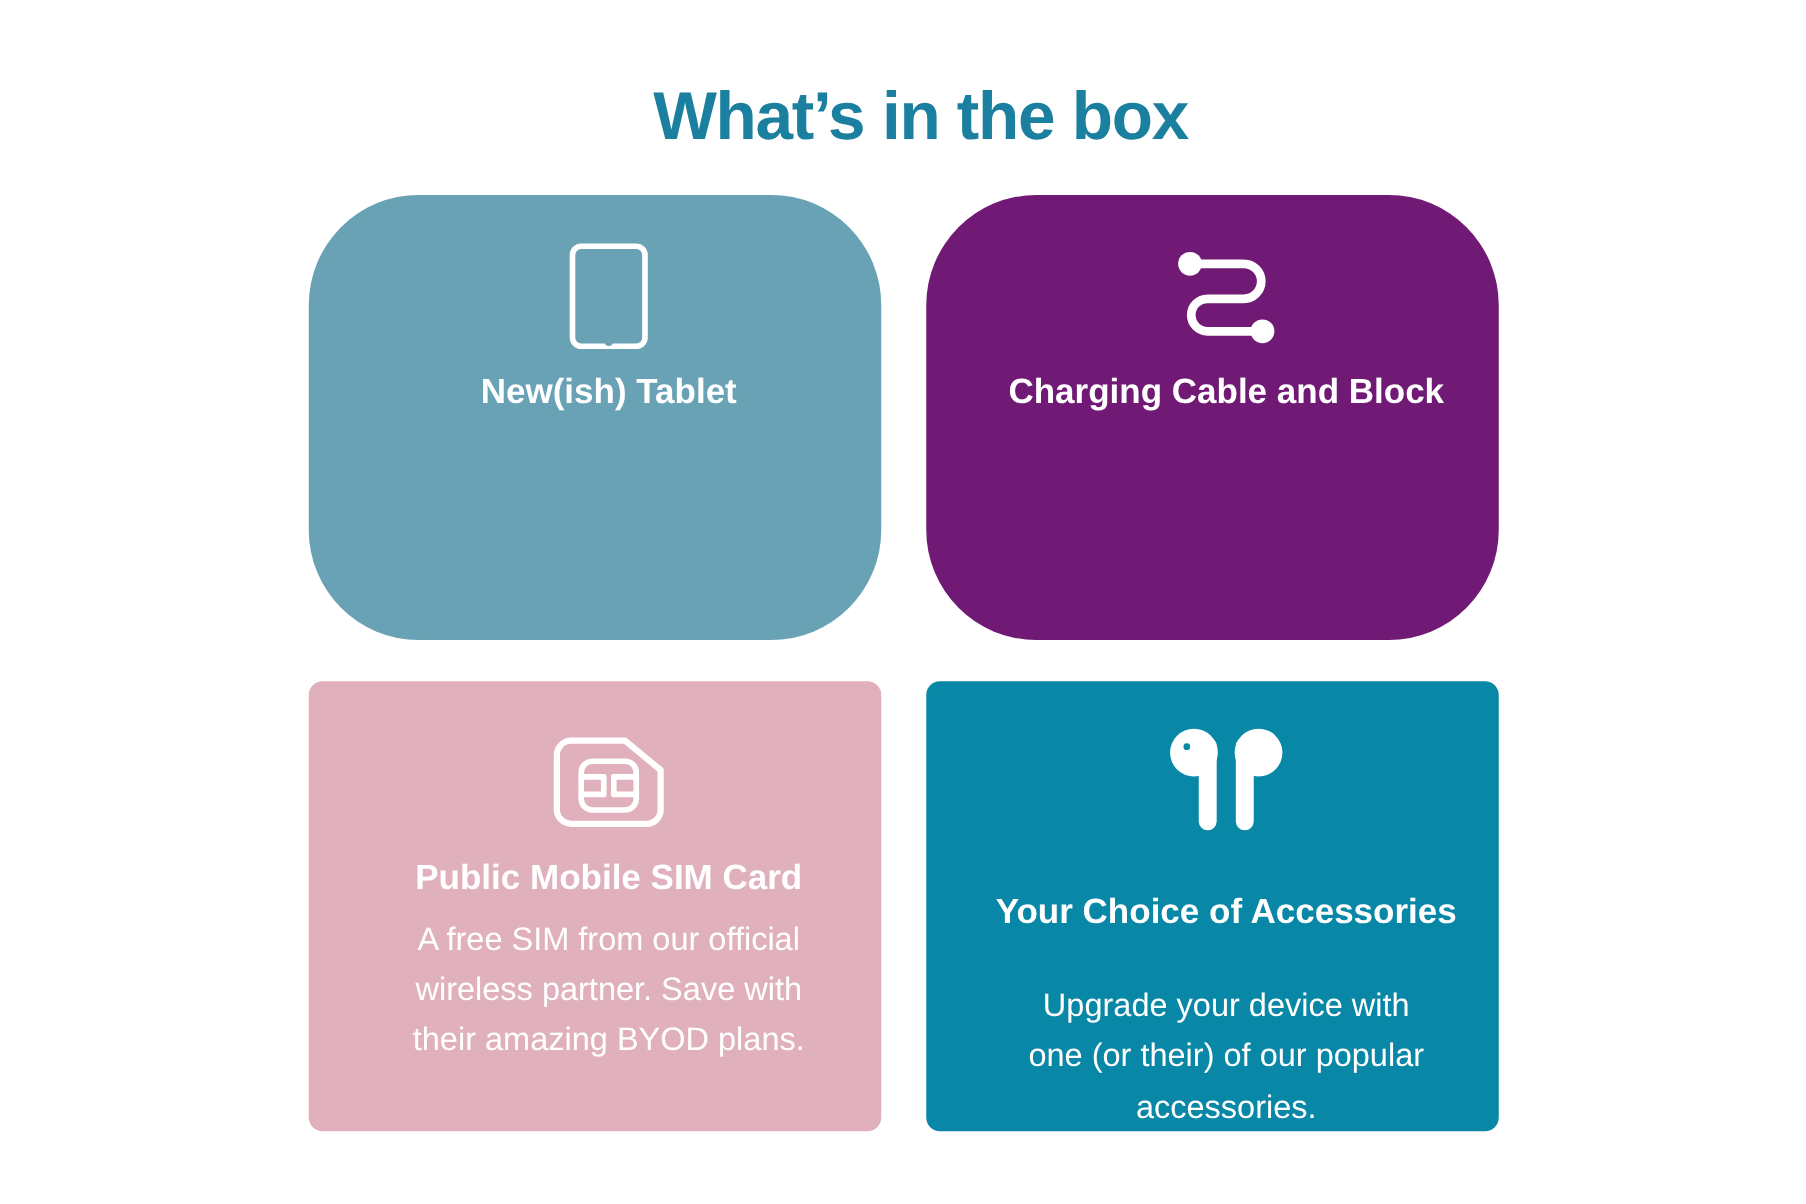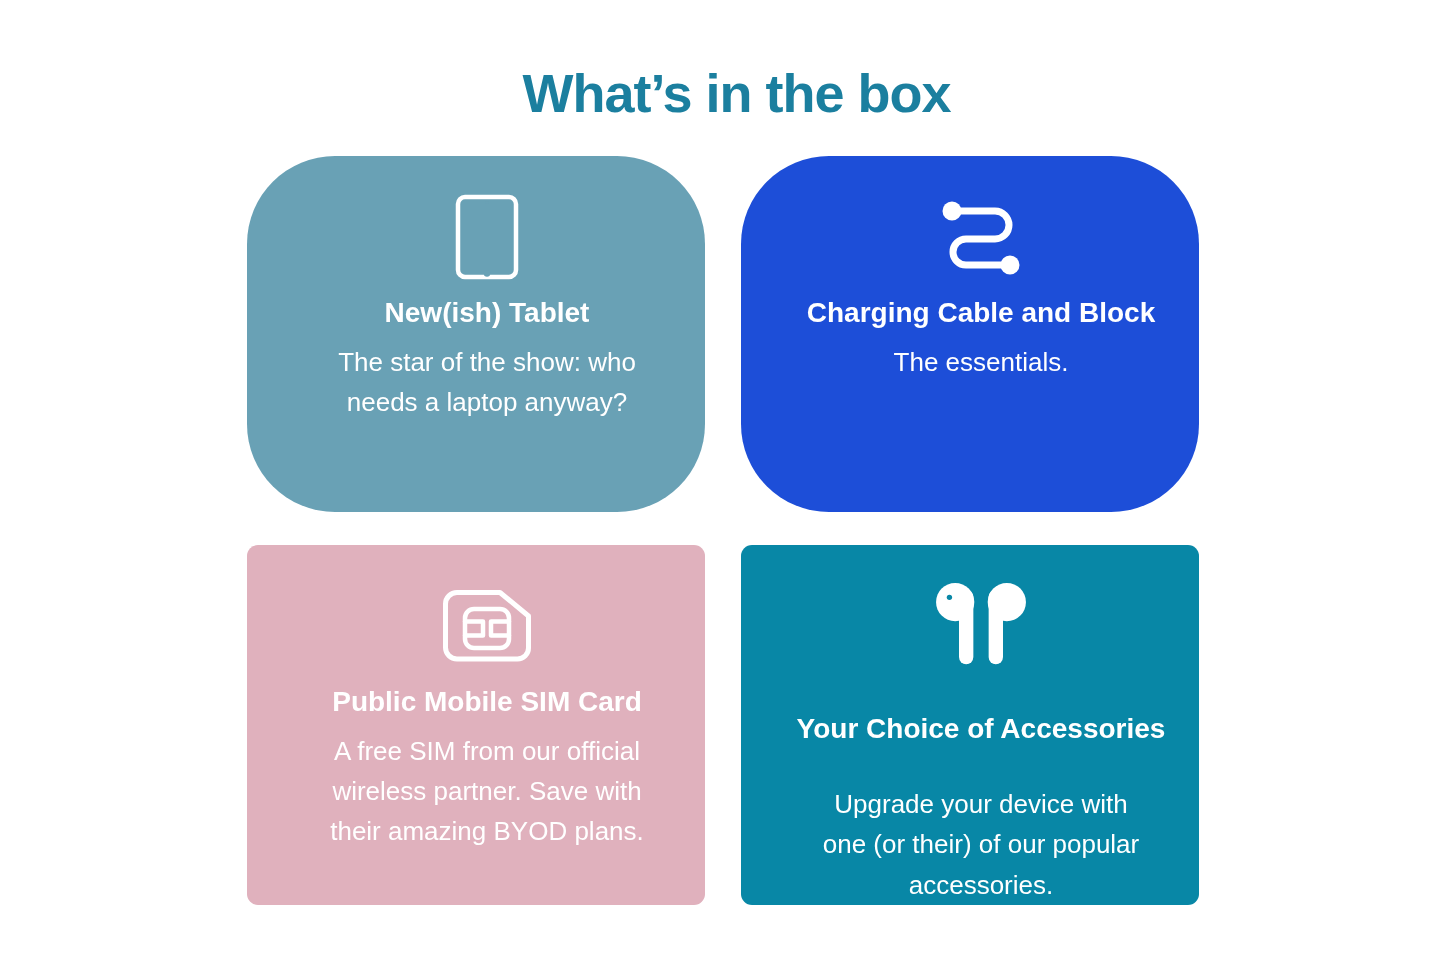--- a/index.html
+++ b/index.html
@@ -70,34 +70,31 @@
 
   <div class="card row1 col1" style="background-color: rgb(105, 161, 181);">
     <div class="card-icon-wrap">
       <svg width="64" height="86" viewBox="0 0 64 86" aria-hidden="true">
         <rect x="3" y="3" width="58" height="80" rx="7" fill="none" stroke="currentColor" stroke-width="4.5"></rect>
         <circle cx="32" cy="8.5" r="1.6" fill="#69a1b5"></circle>
         <circle cx="32" cy="79.5" r="3.2" fill="#69a1b5"></circle>
       </svg>
     </div>
     <div class="card-title">New(ish) Tablet</div>
-    <div class="card-body">The star of the show: who
-needs a laptop anyway?</div>
   </div>
 
-  <div class="card row1 col2" style="background-color: #1d4ed8;">
+  <div class="card row1 col2" style="background-color: #701a75;">
     <div class="card-icon-wrap">
       <svg width="98" height="80" viewBox="0 0 98 80" aria-hidden="true">
         <path d="M 20 14 L 63 14 A 14 14 0 0 1 63 42 L 34 42 A 13 13 0 0 0 34 68 L 78 68" fill="none" stroke="currentColor" stroke-width="7" stroke-linecap="round"></path>
         <circle cx="20" cy="14" r="9.5" fill="currentColor"></circle>
         <circle cx="78" cy="68" r="9.5" fill="currentColor"></circle>
       </svg>
     </div>
     <div class="card-title">Charging Cable and Block</div>
-    <div class="card-body">The essentials.</div>
   </div>
 
   <div class="card row2 col1" style="background-color: rgb(224, 177, 189);">
     <div class="card-icon-wrap">
       <svg width="92" height="76" viewBox="0 0 92 76" aria-hidden="true">
         <path d="M 16 4.5 L 59 4.5 L 87.5 28 L 87.5 60 A 11 11 0 0 1 76.5 71 L 16 71 A 11.5 11.5 0 0 1 4.5 59.5 L 4.5 16 A 11.5 11.5 0 0 1 16 4.5 Z" fill="none" stroke="currentColor" stroke-width="5" stroke-linejoin="round"></path>
         <rect x="24" y="21" width="44" height="39" rx="9" fill="none" stroke="currentColor" stroke-width="4.5"></rect>
         <path d="M 24 33.5 L 42 33.5 M 24 47.5 L 42 47.5 M 68 33.5 L 50 33.5 M 68 47.5 L 50 47.5 M 42 33.5 L 42 47.5 M 50 33.5 L 50 47.5" fill="none" stroke="currentColor" stroke-width="4.5" stroke-linecap="round"></path>
       </svg>
     </div>

